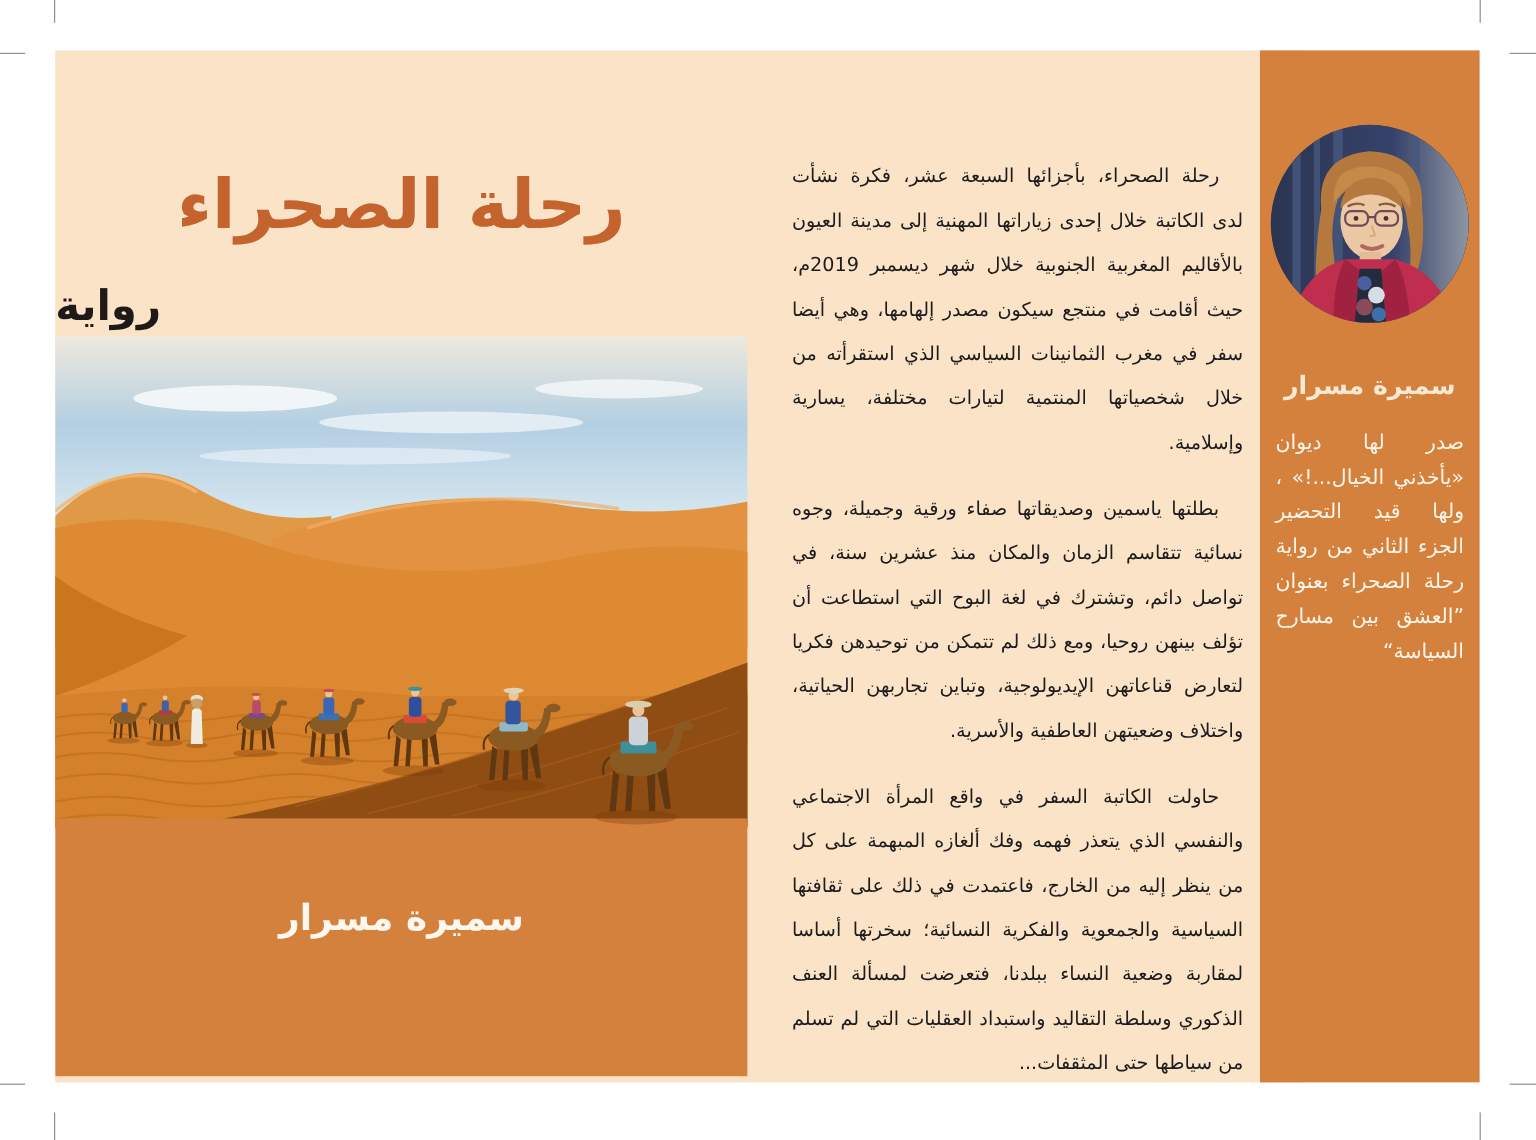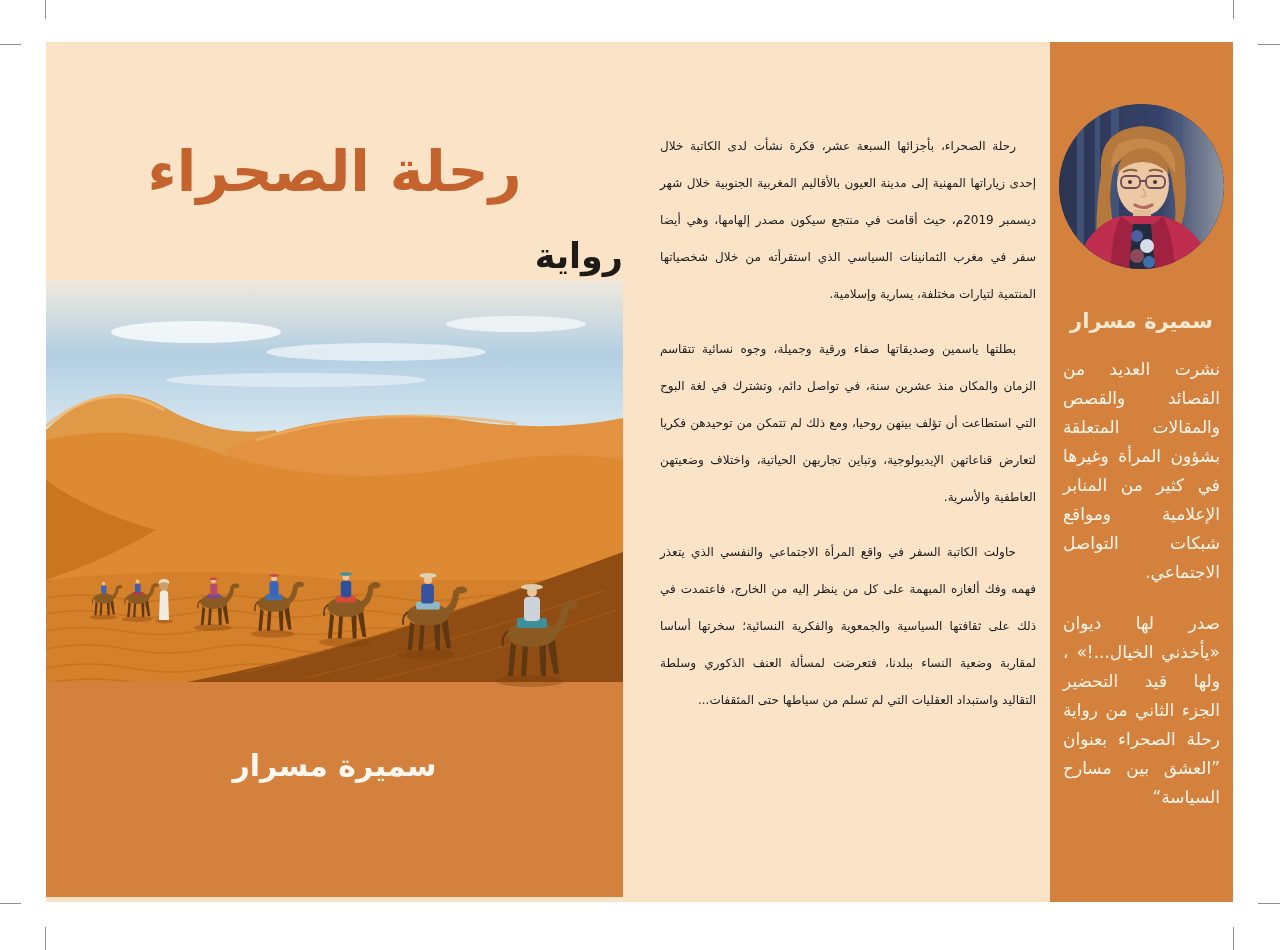--- a/index.html
+++ b/index.html
@@ -31,38 +31,38 @@
   
   .front{position:absolute;left:0;top:0;width:577px;height:860px;}
   .book-title{
     position:absolute;left:0;top:96px;width:100%;margin:0;
     text-align:center;direction:rtl;
     font-size:57px;font-weight:bold;color:#c4632d;
     letter-spacing:1px;
   }
   .book-type{
     position:absolute;left:0;top:194px;width:100%;
-    text-align:right;direction:rtl;
+    text-align:left;direction:rtl;
     font-size:35px;font-weight:bold;color:#1d1a17;
   }
   .cover-art{position:absolute;left:0;top:238px;width:577px;height:617px;}
   .cover-author{
     position:absolute;left:0;top:706px;width:100%;
     text-align:center;direction:rtl;
     font-size:30px;font-weight:bold;color:#fdf8ef;
   }
 
   
   .back{
     position:absolute;left:614px;top:0;width:376px;height:860px;
     direction:rtl;color:#1c1c1c;
   }
   .back .synopsis{
     margin:0 0 18px 0;padding:0;
-    font-size:12px;line-height:37px;
+    font-size:16px;line-height:37px;
     text-align:justify;text-indent:20px;
   }
   .back .synopsis:first-of-type{margin-top:86px;}
 
   
   .sidebar{
     position:absolute;left:1004px;top:0;width:183px;height:860px;
     background:#d5813e;direction:rtl;color:#fdf3e3;
   }
   .photo-wrap{
@@ -279,18 +279,17 @@
               <circle cx="78" cy="132" r="6" fill="#4a5f9e"></circle>
               <circle cx="88" cy="142" r="7" fill="#d8dce6"></circle>
               <circle cx="78" cy="152" r="7" fill="#8a4a5a"></circle>
               <circle cx="90" cy="158" r="6" fill="#3e6fa8"></circle>
             </g>
           </g>
         </svg>
       </div>
 
       <div class="sb-name">سميرة مسرار</div>
-      <p class="sb-bio">نشرت العديد من القصائد والقصص والمقالات المتعلقة بشؤون المرأة وغيرها في كثير من المنابر الإعلامية ومواقع شبكات التواصل الاجتماعي.</p>
       <p class="sb-bio">صدر لها ديوان «يأخذني الخيال...!» ، ولها قيد التحضير الجزء الثاني من رواية رحلة الصحراء بعنوان ”العشق بين مسارح السياسة“</p>
     </aside>
 
   </div>
 </div>
 
 </body></html>

